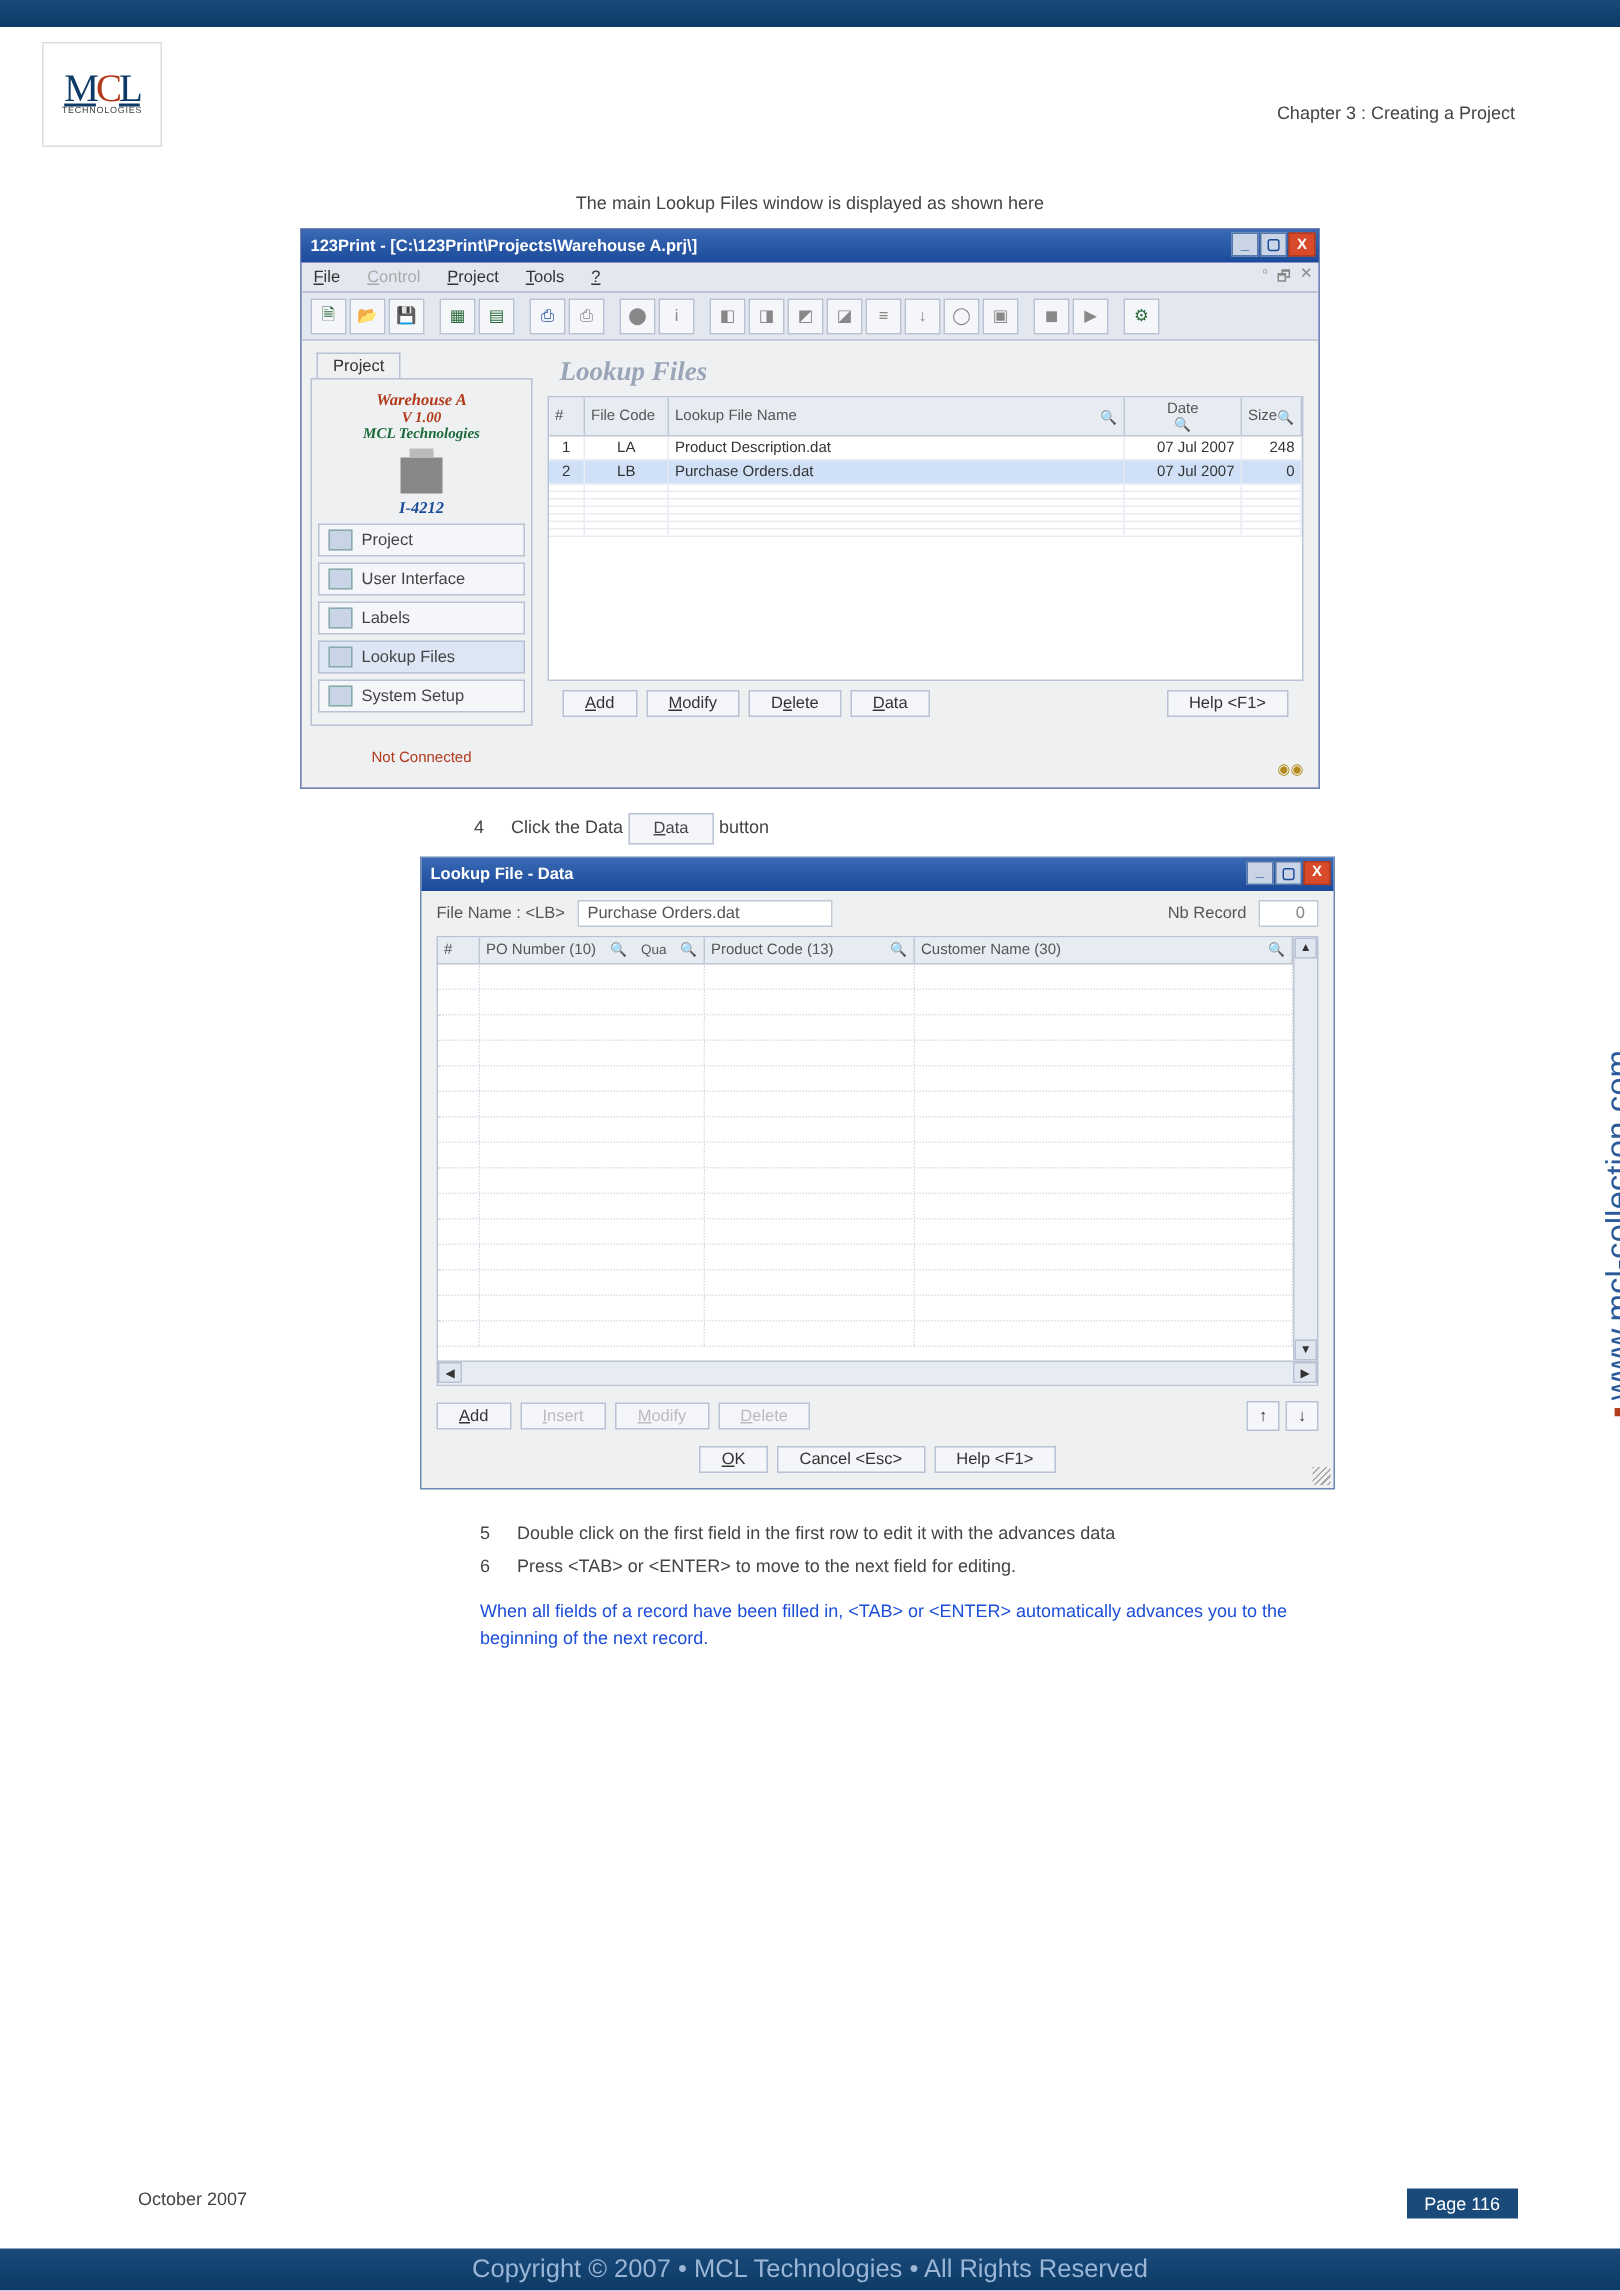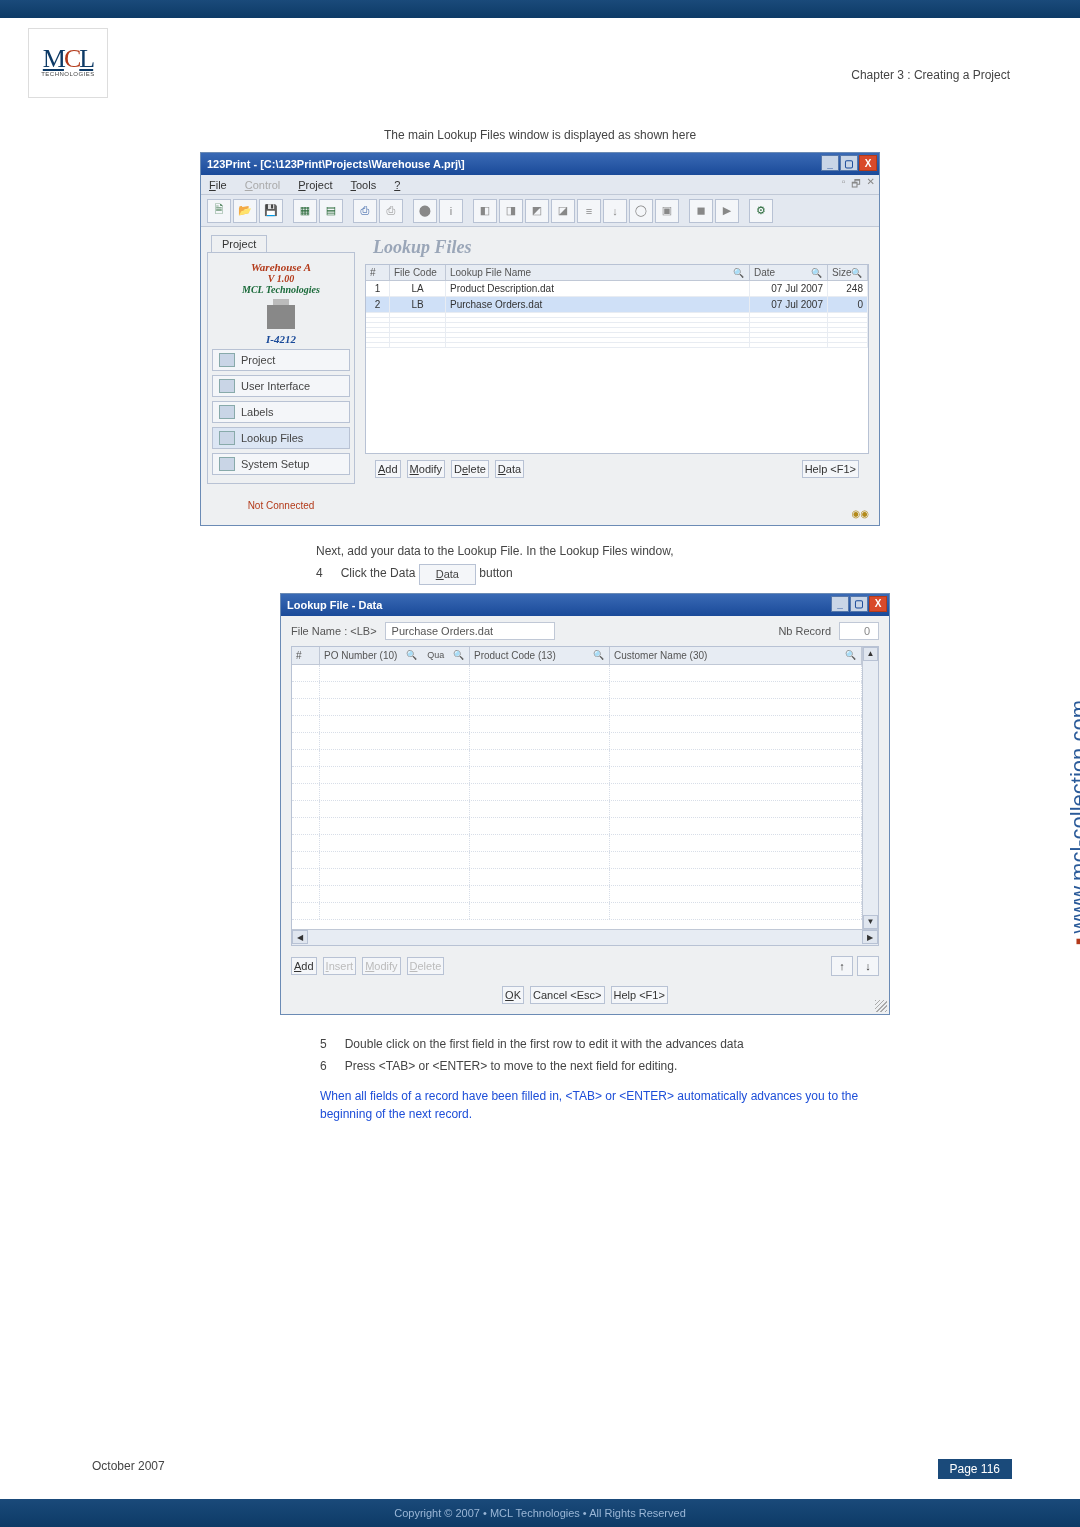--- a/index.html
+++ b/index.html
@@ -44,25 +44,25 @@
   .grid { border:1px solid #b8c2d4; background:#fff; height:190px; overflow:hidden; font-size:10px;}
   .grid-head { display:flex; background:#e7ecf3; border-bottom:1px solid #c0c8d6;}
   .gh { border-right:1px solid #c0c8d6; padding:2px 4px; color:#555; display:flex; align-items:center; justify-content:space-between; position:relative;}
   .gh .mag { color:#b33a1a; font-size:9px;}
   .gr { display:flex; border-bottom:1px solid #e8ecf2;}
   .gc { border-right:1px solid #e8ecf2; padding:2px 4px; color:#333; overflow:hidden; text-align:left;}
   .gr.sel { background:#cfe0f7;}
   .col-n { width:24px; text-align:center;}
   .col-fc { width:56px; text-align:center;}
   .col-fn { flex:1;}
-  .col-dt { width:78px; text-align:right;}
+  .col-dt { width:78px; text-align:right;flex-direction:column;}
   .col-sz { width:40px; text-align:right;}
   .total-row { display:flex; justify-content:flex-end; font-size:10px; color:#777; padding:4px 6px; gap:30px;}
   .btn-row { display:flex; gap:6px; padding:6px 10px 10px 10px;}
-  .btn { background:#f4f6f9; border:1px solid #b8c2d4; padding:2px 2px; font-size:11px; color:#333; cursor:pointer;}
+  .btn { background:#f4f6f9; border:1px solid #b8c2d4; padding:2px 14px; font-size:11px; color:#333; cursor:pointer;}
   .btn u { text-decoration:underline;}
   .status-dots { position:absolute; right:10px; bottom:6px; font-size:10px; color:#b38a1a;}
   .caption2 { width:560px; margin:16px auto 0 316px; font-size:12px; color:#444; line-height:1.5;}
   .caption2 .step { display:flex; gap:18px; margin-top:4px;}
   .mini-btn { display:inline-block; background:#f4f6f9; border:1px solid #b8c2d4; padding:1px 16px; font-size:11px; vertical-align:middle;}
   .win2 { width:610px; margin:8px auto 0 280px; background:#eef0f2; border:1px solid #6b8bb5; position:relative;}
   .win2 .info-row { display:flex; align-items:center; padding:6px 10px; font-size:11px; color:#555; gap:8px;}
   .win2 .info-row .fname { background:#fff; border:1px solid #c0c8d6; padding:2px 6px; width:170px; display:inline-block;}
   .win2 .info-row .nbrec { margin-left:auto; display:flex; align-items:center; gap:8px;}
   .win2 .nbrec .val { background:#fff; border:1px solid #c0c8d6; padding:2px 8px; width:40px; text-align:right; color:#888;}
@@ -87,21 +87,21 @@
   .sq-btn { width:22px; height:20px; background:#f4f6f9; border:1px solid #b8c2d4; display:flex; align-items:center; justify-content:center; font-size:11px; cursor:pointer;}
   .ok-row { display:flex; gap:6px; justify-content:center; padding:0 10px 10px 10px;}
   .resize { position:absolute; right:2px; bottom:2px; width:12px; height:12px; background:repeating-linear-gradient(135deg,#aaa 0 1px,transparent 1px 3px);}
   .steps56 { width:540px; margin:20px auto 0 320px; font-size:12px; color:#444; line-height:1.5;}
   .steps56 .step { display:flex; gap:18px; margin-bottom:4px;}
   .para { width:540px; margin:12px auto 0 320px; font-size:12px; color:#1d4ed8; line-height:1.5;}
   .side-url { position:absolute; right:14px; top:700px; transform:rotate(-90deg); transform-origin:right top; font-size:22px; color:#2a5a99; font-family: Arial, sans-serif;}
   .side-url .dot { color:#b33a1a; margin-right:4px;}
   .footer-row { position:absolute; bottom:48px; left:12px; width:100%; display:flex; justify-content:space-between; padding:0 80px; font-size:12px; color:#444;}
   .footer-row .right { background:#1a4a7a; color:#fff; padding:3px 12px;}
-  .copyright { position:absolute; bottom:0; left:0; width:100%; height:28px; background:linear-gradient(#1a4a7a,#0d3a66); color:#9ab6d6; font-size:11px; display:flex; align-items:center; justify-content:center;}
+  .copyright { position:absolute; bottom:0; left:0; width:100%; height:28px; background:linear-gradient(#1a4a7a,#0d3a66); color:#9ab6d6; font-size:17px; display:flex; align-items:center; justify-content:center;}
   .gray-btn { color:#bbb; }
 </style>
 </head>
 <body>
 
 <div class="top-stripe"></div>
 
 <div class="logo">
   <div class="logo-top"><span class="under">M</span><span style="color:#b33a1a;">C</span><span class="under">L</span></div>
   <div class="logo-bot">TECHNOLOGIES</div>
@@ -282,21 +282,20 @@
         <div class="btn"><u>D</u>ata</div>
         <div style="flex:1"></div>
         <div class="btn">Help &lt;F1&gt;</div>
       </div>
     </div>
   </div>
   <div class="status-dots">◉◉</div>
 </div>
 
 <div class="caption2">
-  <div>Next, add your data to the Lookup File. In the Lookup Files window,</div>
   <div class="step">
     <span>4</span>
     <span>
       <span>Click the Data </span>
       <span class="mini-btn"><u>D</u>ata</span>
       <span> button</span>
     </span>
   </div>
 </div>
 

